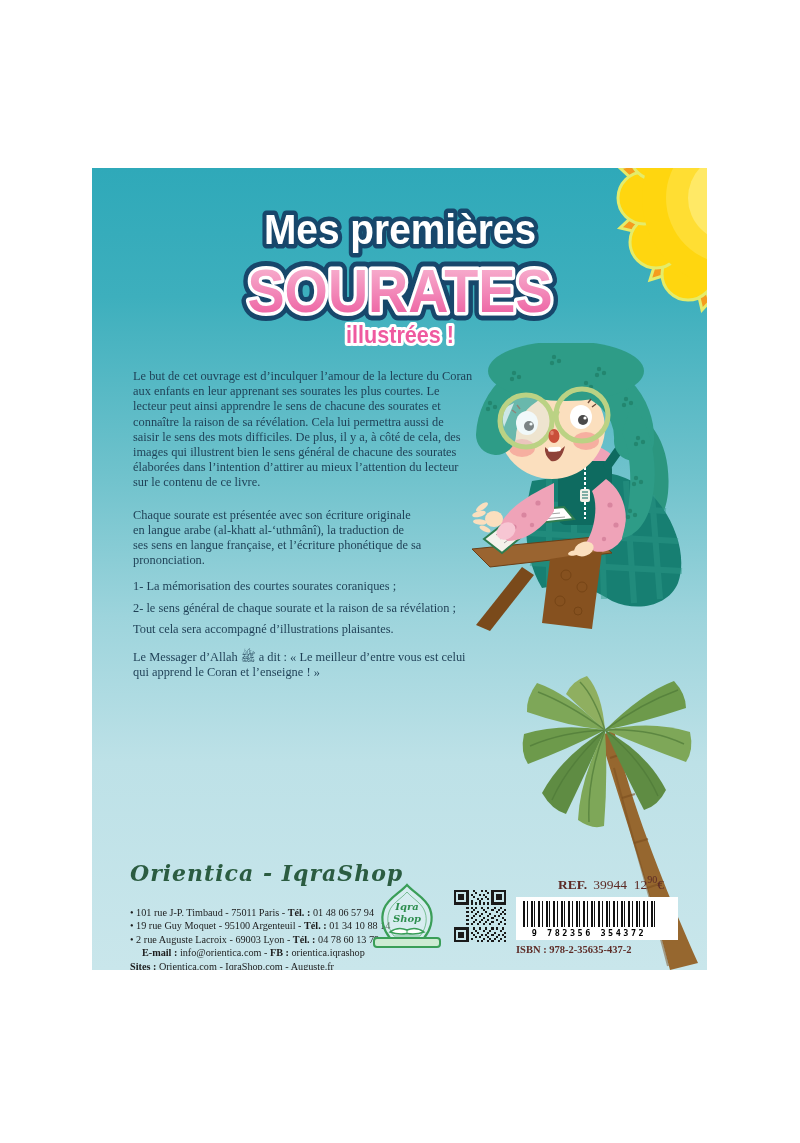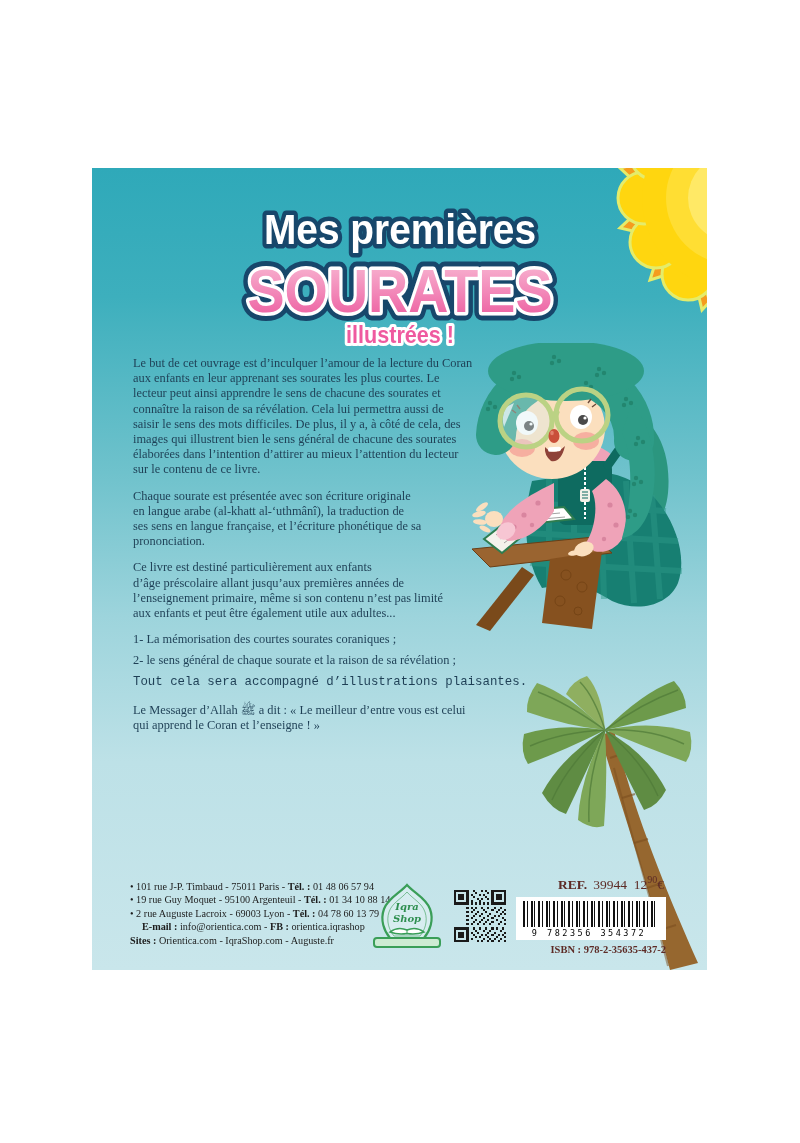--- a/index.html
+++ b/index.html
@@ -6,46 +6,46 @@
   .page{position:relative;width:800px;height:1143px;background:#ffffff;overflow:hidden;
         font-family:"Liberation Serif",serif;border-radius:23px;}
   .cover{position:absolute;left:92px;top:168px;width:615px;height:802px;overflow:hidden;
          background:linear-gradient(180deg,#2FA9B9 0%,#3DAFBD 16%,#6FC2CC 38%,#9DD4DC 56%,#BDE1E7 74%,#C9E6EB 100%);}
   svg{display:block;}
   .abs{position:absolute;}
 
   
   .text-col{position:absolute;left:41px;top:184px;width:438px;color:#1E3F55;
             font-size:12.4px;line-height:15.2px;}
-  .text-col p{margin:4px 0 11px 0;white-space:pre-line;}
+  .text-col p{margin:17px 0 11px 0;white-space:pre-line;}
   .list-line{margin:0 0 6px 0;}
-  .list-outro{margin:0 0 13px 0;font-family:Liberation Mono, monospace;}
+  .list-outro{margin:0 0 13px 0;}
   .quote{margin:0;white-space:pre-line;}
 
   
   .publisher{position:absolute;left:38px;top:692px;width:300px;}
   .pub-name{font-family:"DejaVu Serif",serif;font-style:italic;font-weight:bold;
             font-size:22px;color:#2B5C41;letter-spacing:1px;}
   .pub-lines{margin-top:20px;font-family:Liberation Serif, serif;font-size:10.2px;
              line-height:13.4px;color:#1c1c1c;}
   .pub-line{white-space:nowrap;}
 
   
   .purchase{position:absolute;left:424px;top:706px;width:150px;color:#5D2B26;}
   .ref-row{display:flex;justify-content:space-between;align-items:baseline;
            font-size:13.5px;padding:0 2px;}
   .ref-label{font-weight:bold;margin-right:6px;margin-left:40px;}
   .price sup{font-size:10px;}
-  .barcode-box{margin-top:4px;background:#ffffff;width:146px;padding:4px 4px 2px 0;}
+  .barcode-box{margin-top:4px;background:#ffffff;width:146px;padding:4px 16px 2px 0;font-weight:bold;}
   .bars{height:26px;width:132px;margin:0 auto;background:
         repeating-linear-gradient(90deg,#111 0 2px,#fff 2px 4px,#111 4px 5px,#fff 5px 8px,
         #111 8px 10px,#fff 10px 11px,#111 11px 12px,#fff 12px 15px);}
   .digits{text-align:center;font-family:"DejaVu Sans Mono",monospace;font-size:8.5px;
           letter-spacing:2.5px;color:#000;margin-top:1px;}
-  .isbn-row{margin-top:4px;text-align:right;font-size:10.5px;font-weight:bold;white-space:nowrap;}
+  .isbn-row{margin-top:4px;text-align:left;font-size:10.5px;font-weight:bold;white-space:nowrap;}
 </style>
 </head>
 <body>
 
 <div class="page">
   <div class="cover">
 
     <svg class="abs" style="left:0;top:0;" width="615" height="160" viewBox="0 0 615 160">
       <polygon fill="#F59C1E" stroke="#E4EC6B" stroke-width="3" points="720,30 752,60 709,70 722,112 680,99 670,142 640,110 610,142 600,99 558,112 571,70 528,60 560,30 528,0 571,-10 558,-52 600,-39 610,-82 640,-50 670,-82 680,-39 722,-52 709,-10 752,0"></polygon>
       <g fill="#FFD60F" stroke="#E4EC6B" stroke-width="3">
@@ -242,32 +242,29 @@
 lecteur peut ainsi apprendre le sens de chacune des sourates et
 connaître la raison de sa révélation. Cela lui permettra aussi de
 saisir le sens des mots difficiles. De plus, il y a, à côté de cela, des
 images qui illustrent bien le sens général de chacune des sourates
 élaborées dans l’intention d’attirer au mieux l’attention du lecteur
 sur le contenu de ce livre.</p>
       <p>Chaque sourate est présentée avec son écriture originale
 en langue arabe (al-khatt al-‘uthmânî), la traduction de
 ses sens en langue française, et l’écriture phonétique de sa
 prononciation.</p>
-      <p>Ce livre est destiné particulièrement aux enfants
-d’âge préscolaire allant jusqu’aux premières années de
-l’enseignement primaire, même si son contenu n’est pas limité
-aux enfants et peut être également utile aux adultes...</p>
       <div class="list-line">1- La mémorisation des courtes sourates coraniques ;</div>
       <div class="list-line">2- le sens général de chaque sourate et la raison de sa révélation ;</div>
       <div class="list-line list-outro">Tout cela sera accompagné d’illustrations plaisantes.</div>
       <div class="quote">Le Messager d’Allah ﷺ a dit : « Le meilleur d’entre vous est celui
 qui apprend le Coran et l’enseigne ! »</div>
     </div>
 
     <div class="publisher">
+      <div class="pub-name">Orientica - IqraShop</div>
       <div class="pub-lines">
         <div class="pub-line"><span>• 101 rue J-P. Timbaud - 75011 Paris - </span><span style="font-weight: bold;">Tél. :</span><span> 01 48 06 57 94</span></div>
         <div class="pub-line"><span>• 19 rue Guy Moquet - 95100 Argenteuil - </span><span style="font-weight: bold;">Tél. :</span><span> 01 34 10 88 14</span></div>
         <div class="pub-line"><span>• 2 rue Auguste Lacroix - 69003 Lyon - </span><span style="font-weight: bold;">Tél. :</span><span> 04 78 60 13 79</span></div>
         <div class="pub-line"><span style="font-weight: bold; padding-left: 12px;">E-mail :</span><span> info@orientica.com - </span><span style="font-weight: bold;">FB :</span><span> orientica.iqrashop</span></div>
         <div class="pub-line"><span style="font-weight: bold;">Sites :</span><span> Orientica.com - IqraShop.com - Auguste.fr</span></div>
       </div>
     </div>
 
     <svg class="abs" style="left:278px;top:714px;" width="74" height="68" viewBox="0 0 74 68">

